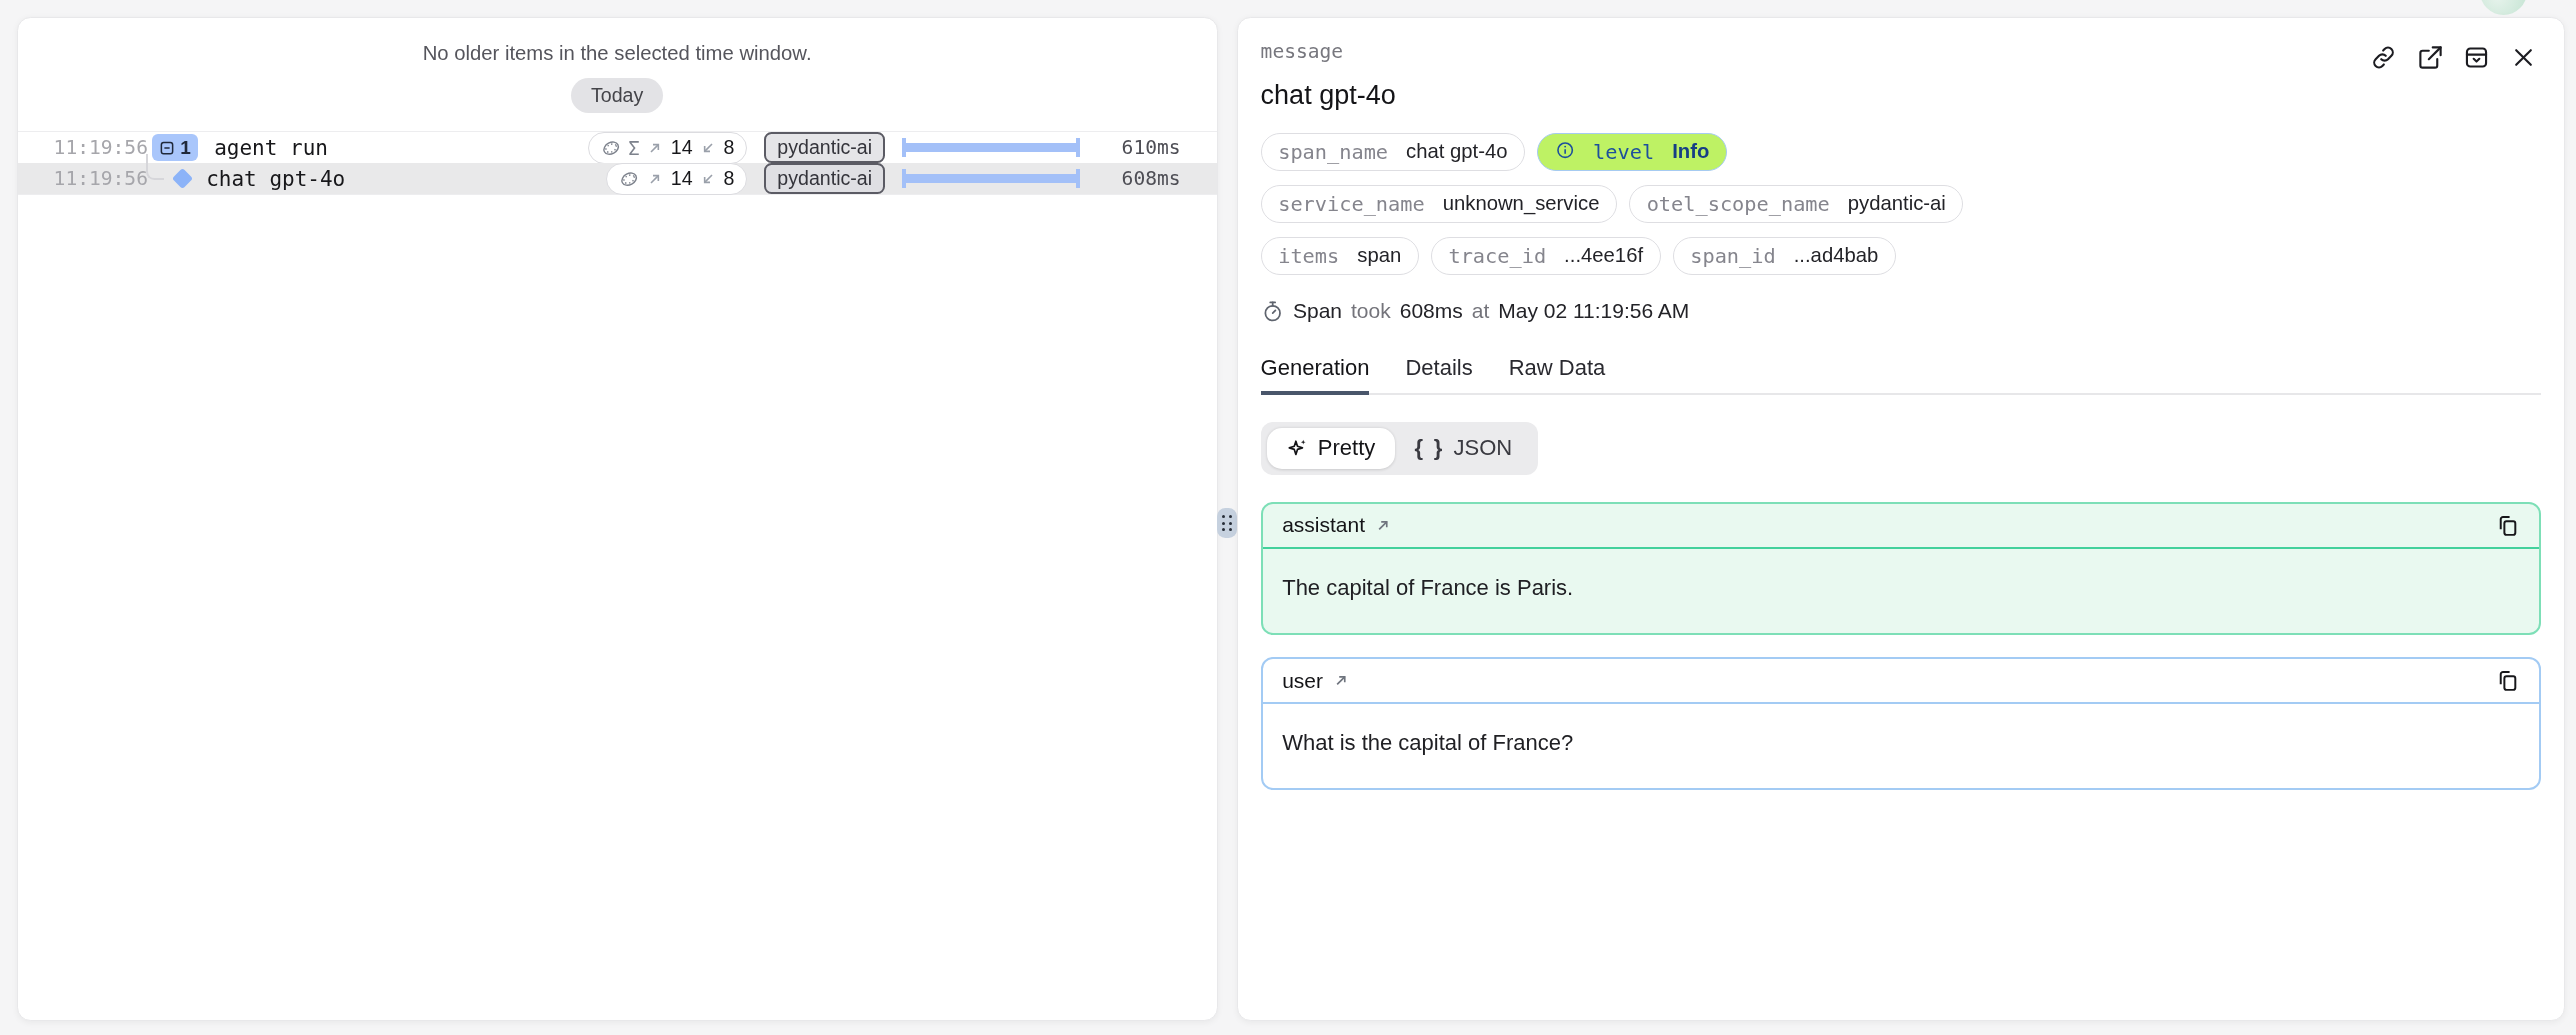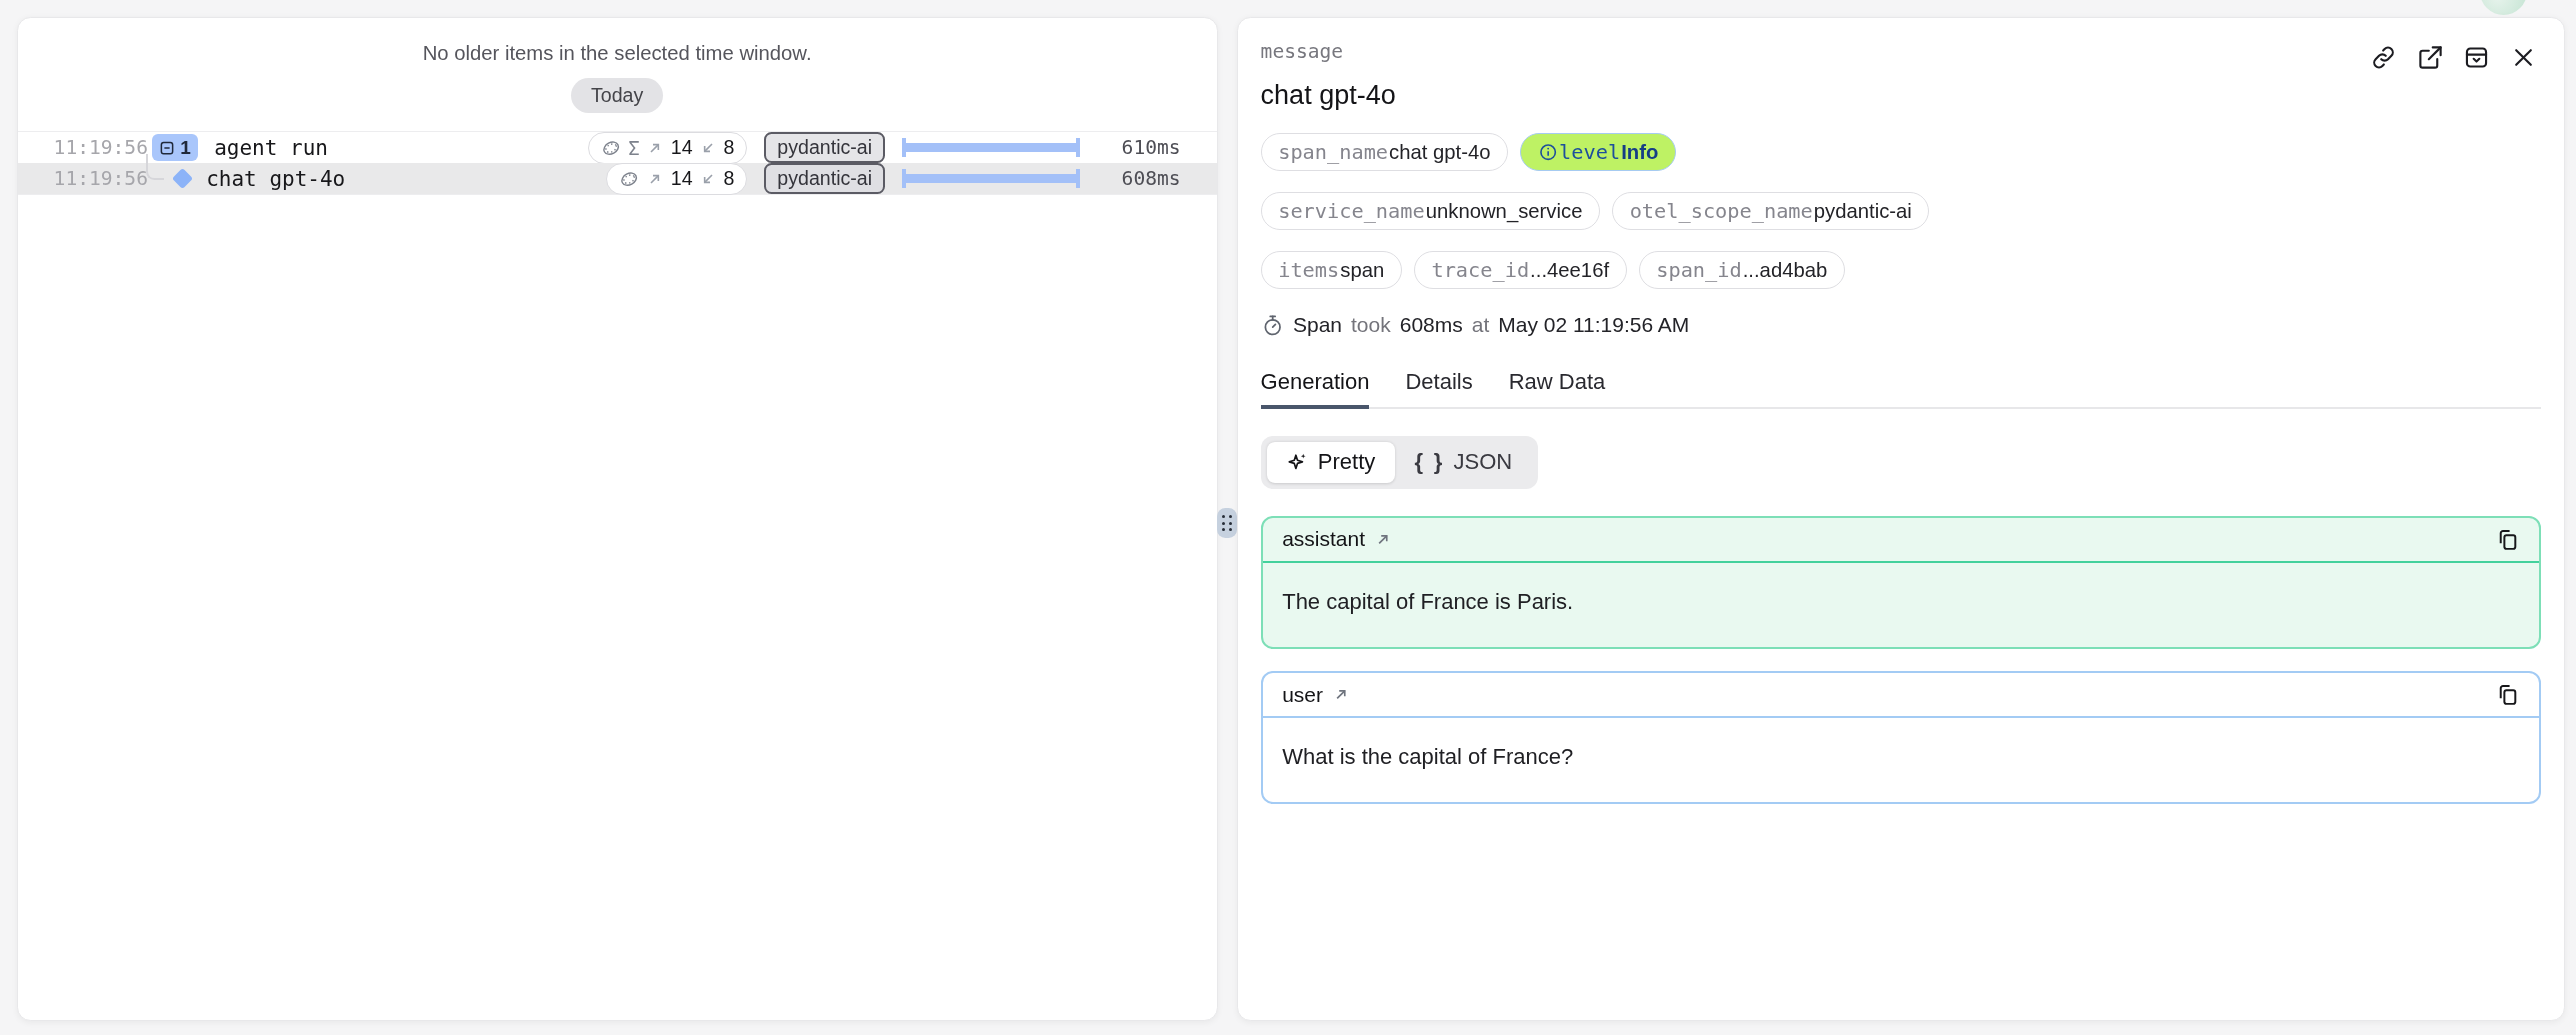--- a/index.html
+++ b/index.html
@@ -88,24 +88,24 @@
   .dots i { width:3px; height:3px; border-radius:50%; background:#272d38; }
 
   
   .detail-inner { padding:0 22.6px; position:relative; }
   .kind-label { padding-top:22.6px; font-size:19.6px; color:#77777e; }
   .header-actions { position:absolute; top:26px; right:27px; display:flex; gap:19.6px; }
   .icon-btn { width:27px; height:27px; color:#1c1c21; cursor:pointer; }
   .icon-btn svg { width:27px; height:27px; display:block; }
   .detail-title { margin-top:16.6px; font-size:27px; font-weight:500; color:#141417; }
 
-  .tag-row { display:flex; gap:12px; margin-top:21px; flex-wrap:wrap; }
+  .tag-row { display:flex; gap:12px; margin-top:14px; flex-wrap:wrap; }
   .tag-row.first { margin-top:22.6px; }
   .tag-pill {
-    display:inline-flex; align-items:center; gap:1px;
+    display:inline-flex; gap:18px;
     border:1.5px solid #dedee2; border-radius:753px; padding:6px 16.6px;
     background:#fff; cursor:pointer;
   }
   .tag-key   { font-size:20.3px; color:#85858d; }
   .tag-value { font-size:20.3px; color:#232328; }
   .level-pill { border-color:#a6cbf1; background:#bef264; }
   .level-pill .tag-key { color:#1d4f9c; }
   .level-pill .tag-value { font-weight:700; color:#163e85; }
   .info-ico svg { width:20.3px; height:20.3px; color:#1d4f9c; display:block; }
 
@@ -119,21 +119,21 @@
   .tab.active::after {
     content:""; position:absolute; left:0; right:0; bottom:-2.3px; height:3.8px; background:#49566b;
   }
 
   .view-toggle {
     margin-top:27px; display:inline-flex; background:#ebebed;
     border-radius:12px; padding:6px;
   }
   .seg {
     display:flex; align-items:center; gap:9px; padding:7.5px 19.6px;
-    font-size:22px; color:#3a3a41; border-radius:8px; cursor:pointer;
+    font-size:22px; color:#3a3a41; border-radius:15px; cursor:pointer;
   }
   .seg.active { background:#fff; color:#141417; box-shadow:0 0.8px 3px rgba(0,0,0,.14); }
   .seg svg { width:22.6px; height:22.6px; display:block; }
   .json-glyph { letter-spacing:2.3px; font-weight:600; }
 
   .message-card { margin-top:27px; border:2.3px solid; border-radius:12px; overflow:hidden; }
   .message-card.first { margin-top:22.6px; }
   .card-user { border-color:#a3cbf4; background:#ffffff; }
   .card-assistant { border-color:#7ddfb7; background:#e9f9f0; }
   .card-header { display:flex; align-items:center; padding:9px 19.6px; }

